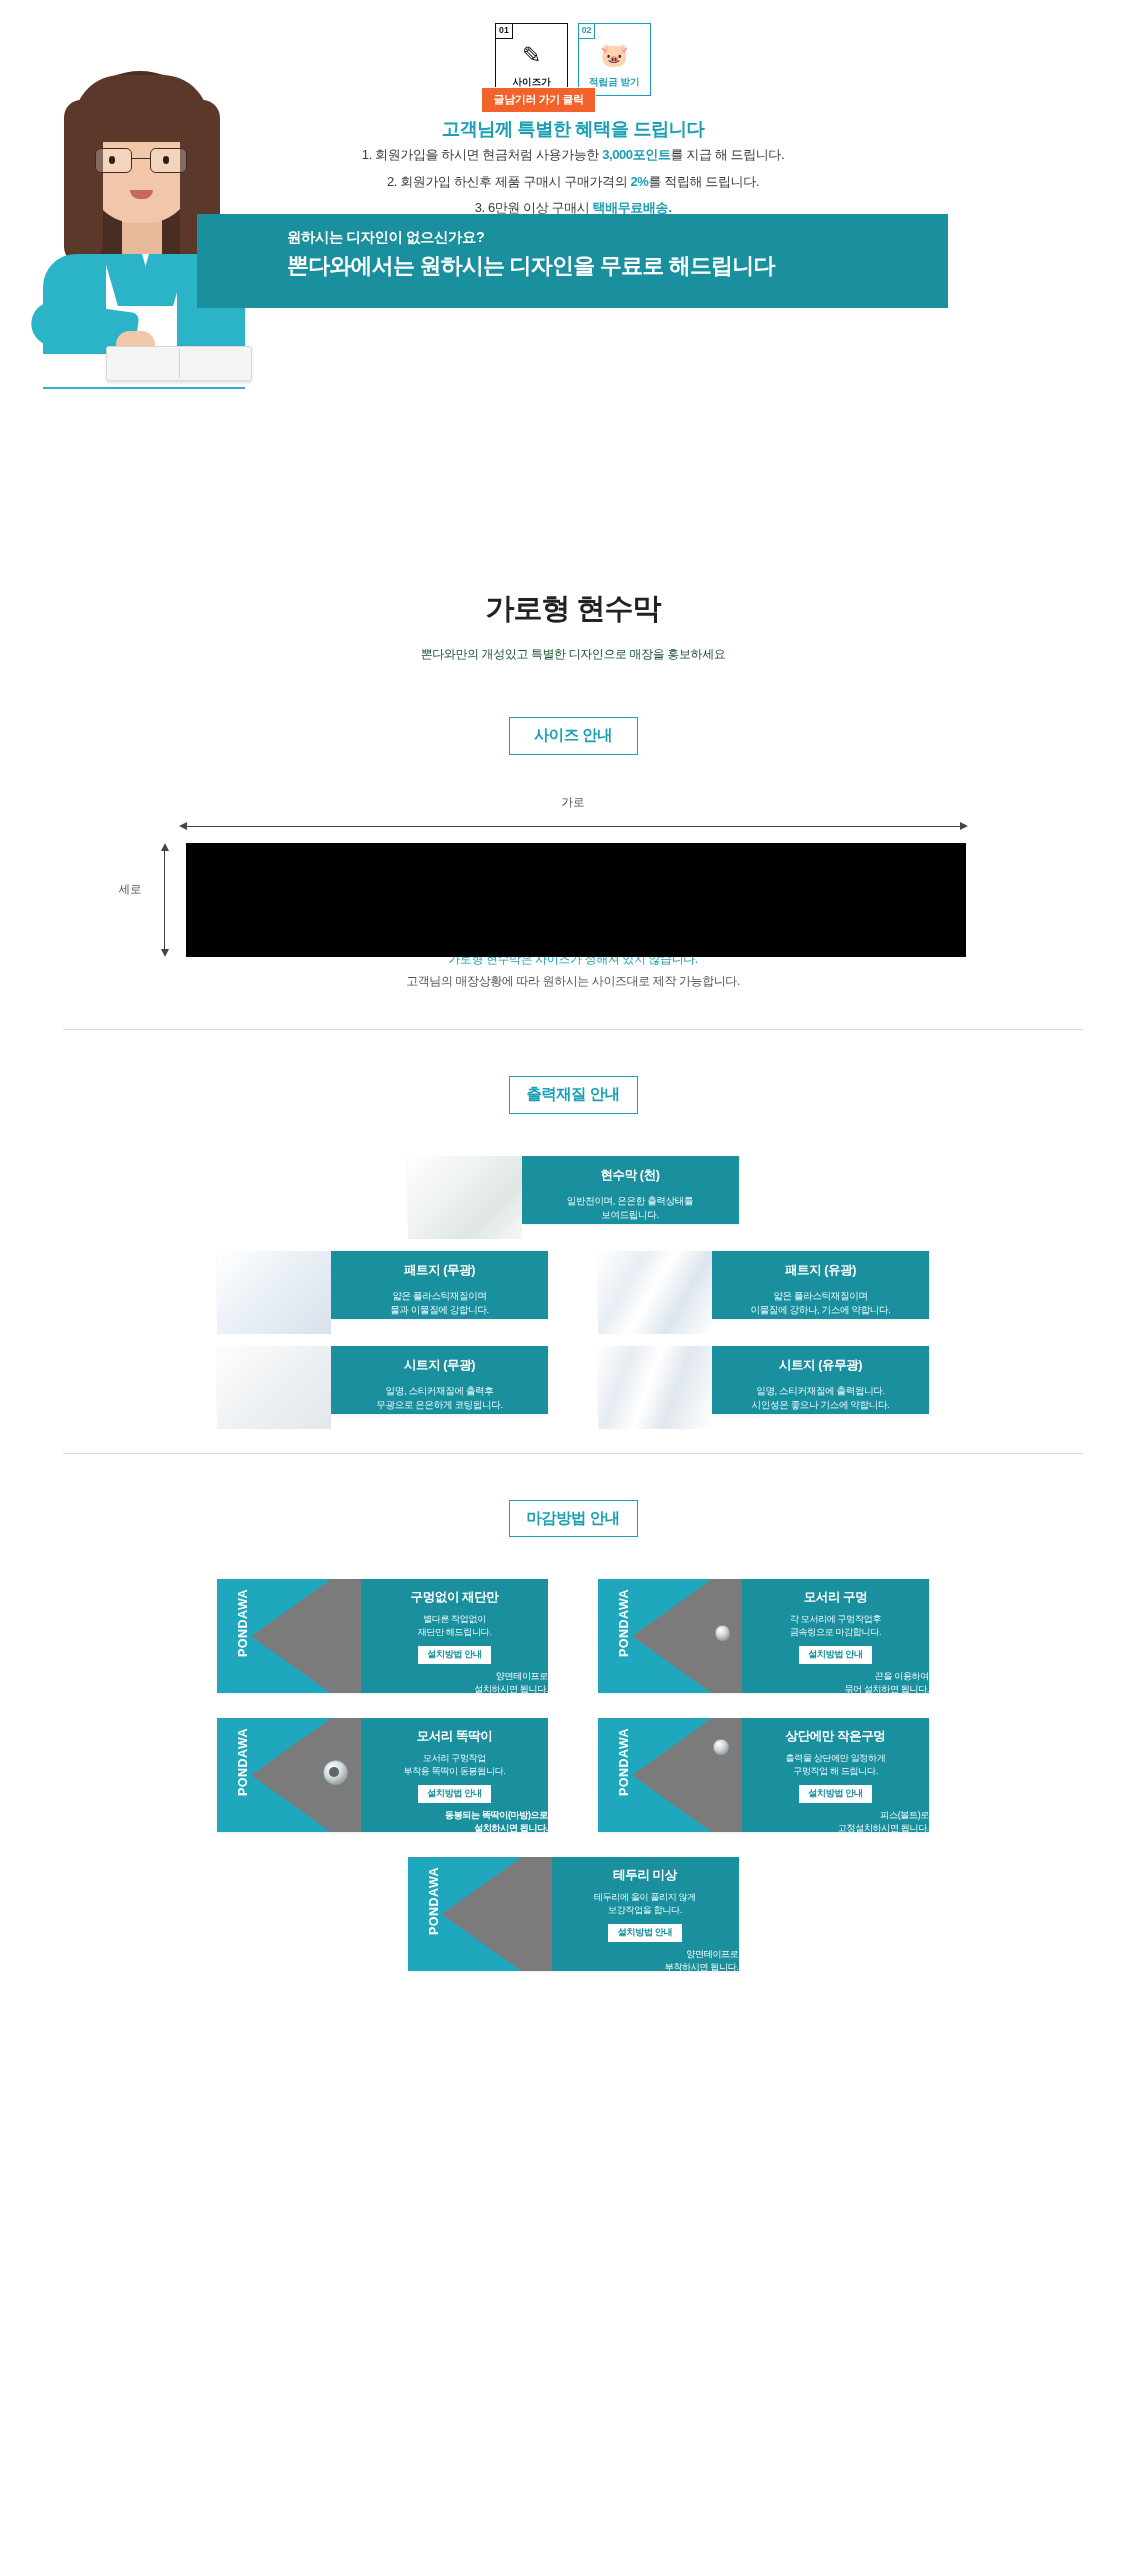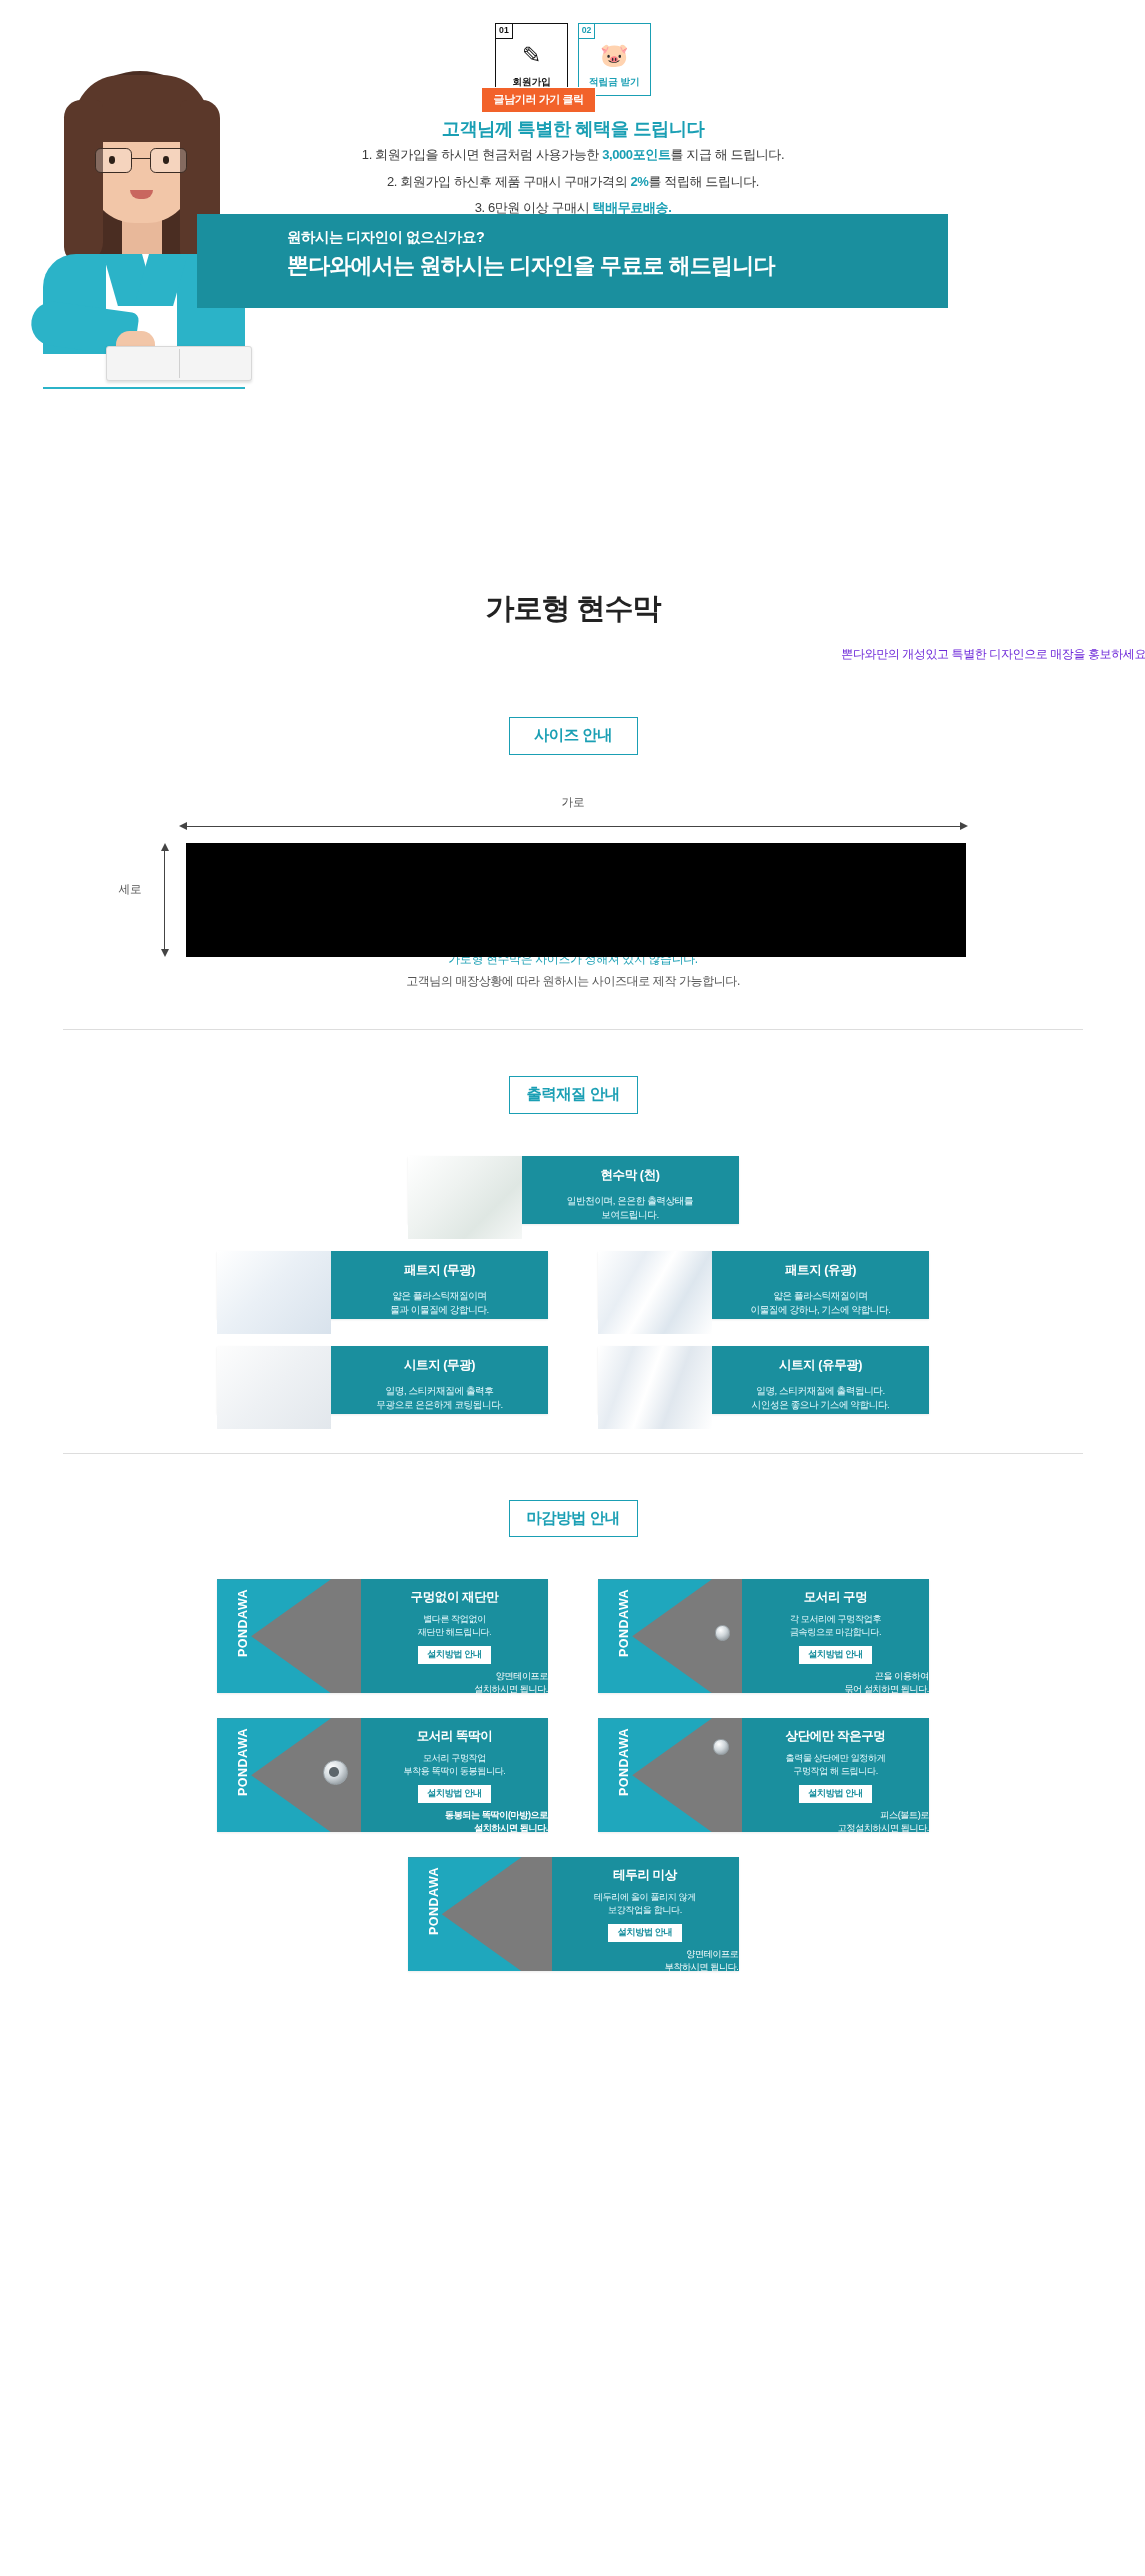--- a/index.html
+++ b/index.html
@@ -197,21 +197,21 @@
   .product-head {
     margin-top: 50px;
     text-align: center;
   }
   .product-head h1 {
     margin: 0;
     font-size: 29px; font-weight: bold; color: #222222; letter-spacing: -1px;
   }
   .product-head .sub {
     margin-top: 17.3px;
-    font-size: 12px; color: #6d28d9; letter-spacing: -0.4px; text-align: right;
+    font-size: 12px; color: #14532d; letter-spacing: -0.4px;
   }
 
   
   .sec-head {
     margin: 0 auto;
     display: block;
     width: 127px;
     text-align: center;
     border: 1px solid #1a9fb4;
     color: #1a9fb4;
@@ -436,21 +436,21 @@
       <div class="arm-l"></div>
       <div class="hand-l"></div>
       <div class="desk"></div>
       <div class="book"></div>
     </div>
 
     <div class="steps">
       <div class="step">
         <span class="num">01</span>
         <span class="glyph">✎</span>
-        <span class="cap">회원가입</span>
+        <span class="cap">사이즈가</span>
       </div>
       <div class="step cyan">
         <span class="num">02</span>
         <span class="glyph">🐷</span>
         <span class="cap">적립금 받기</span>
       </div>
     </div>
 
     <div class="benefit-title">고객님께 특별한 혜택을 드립니다</div>
 

